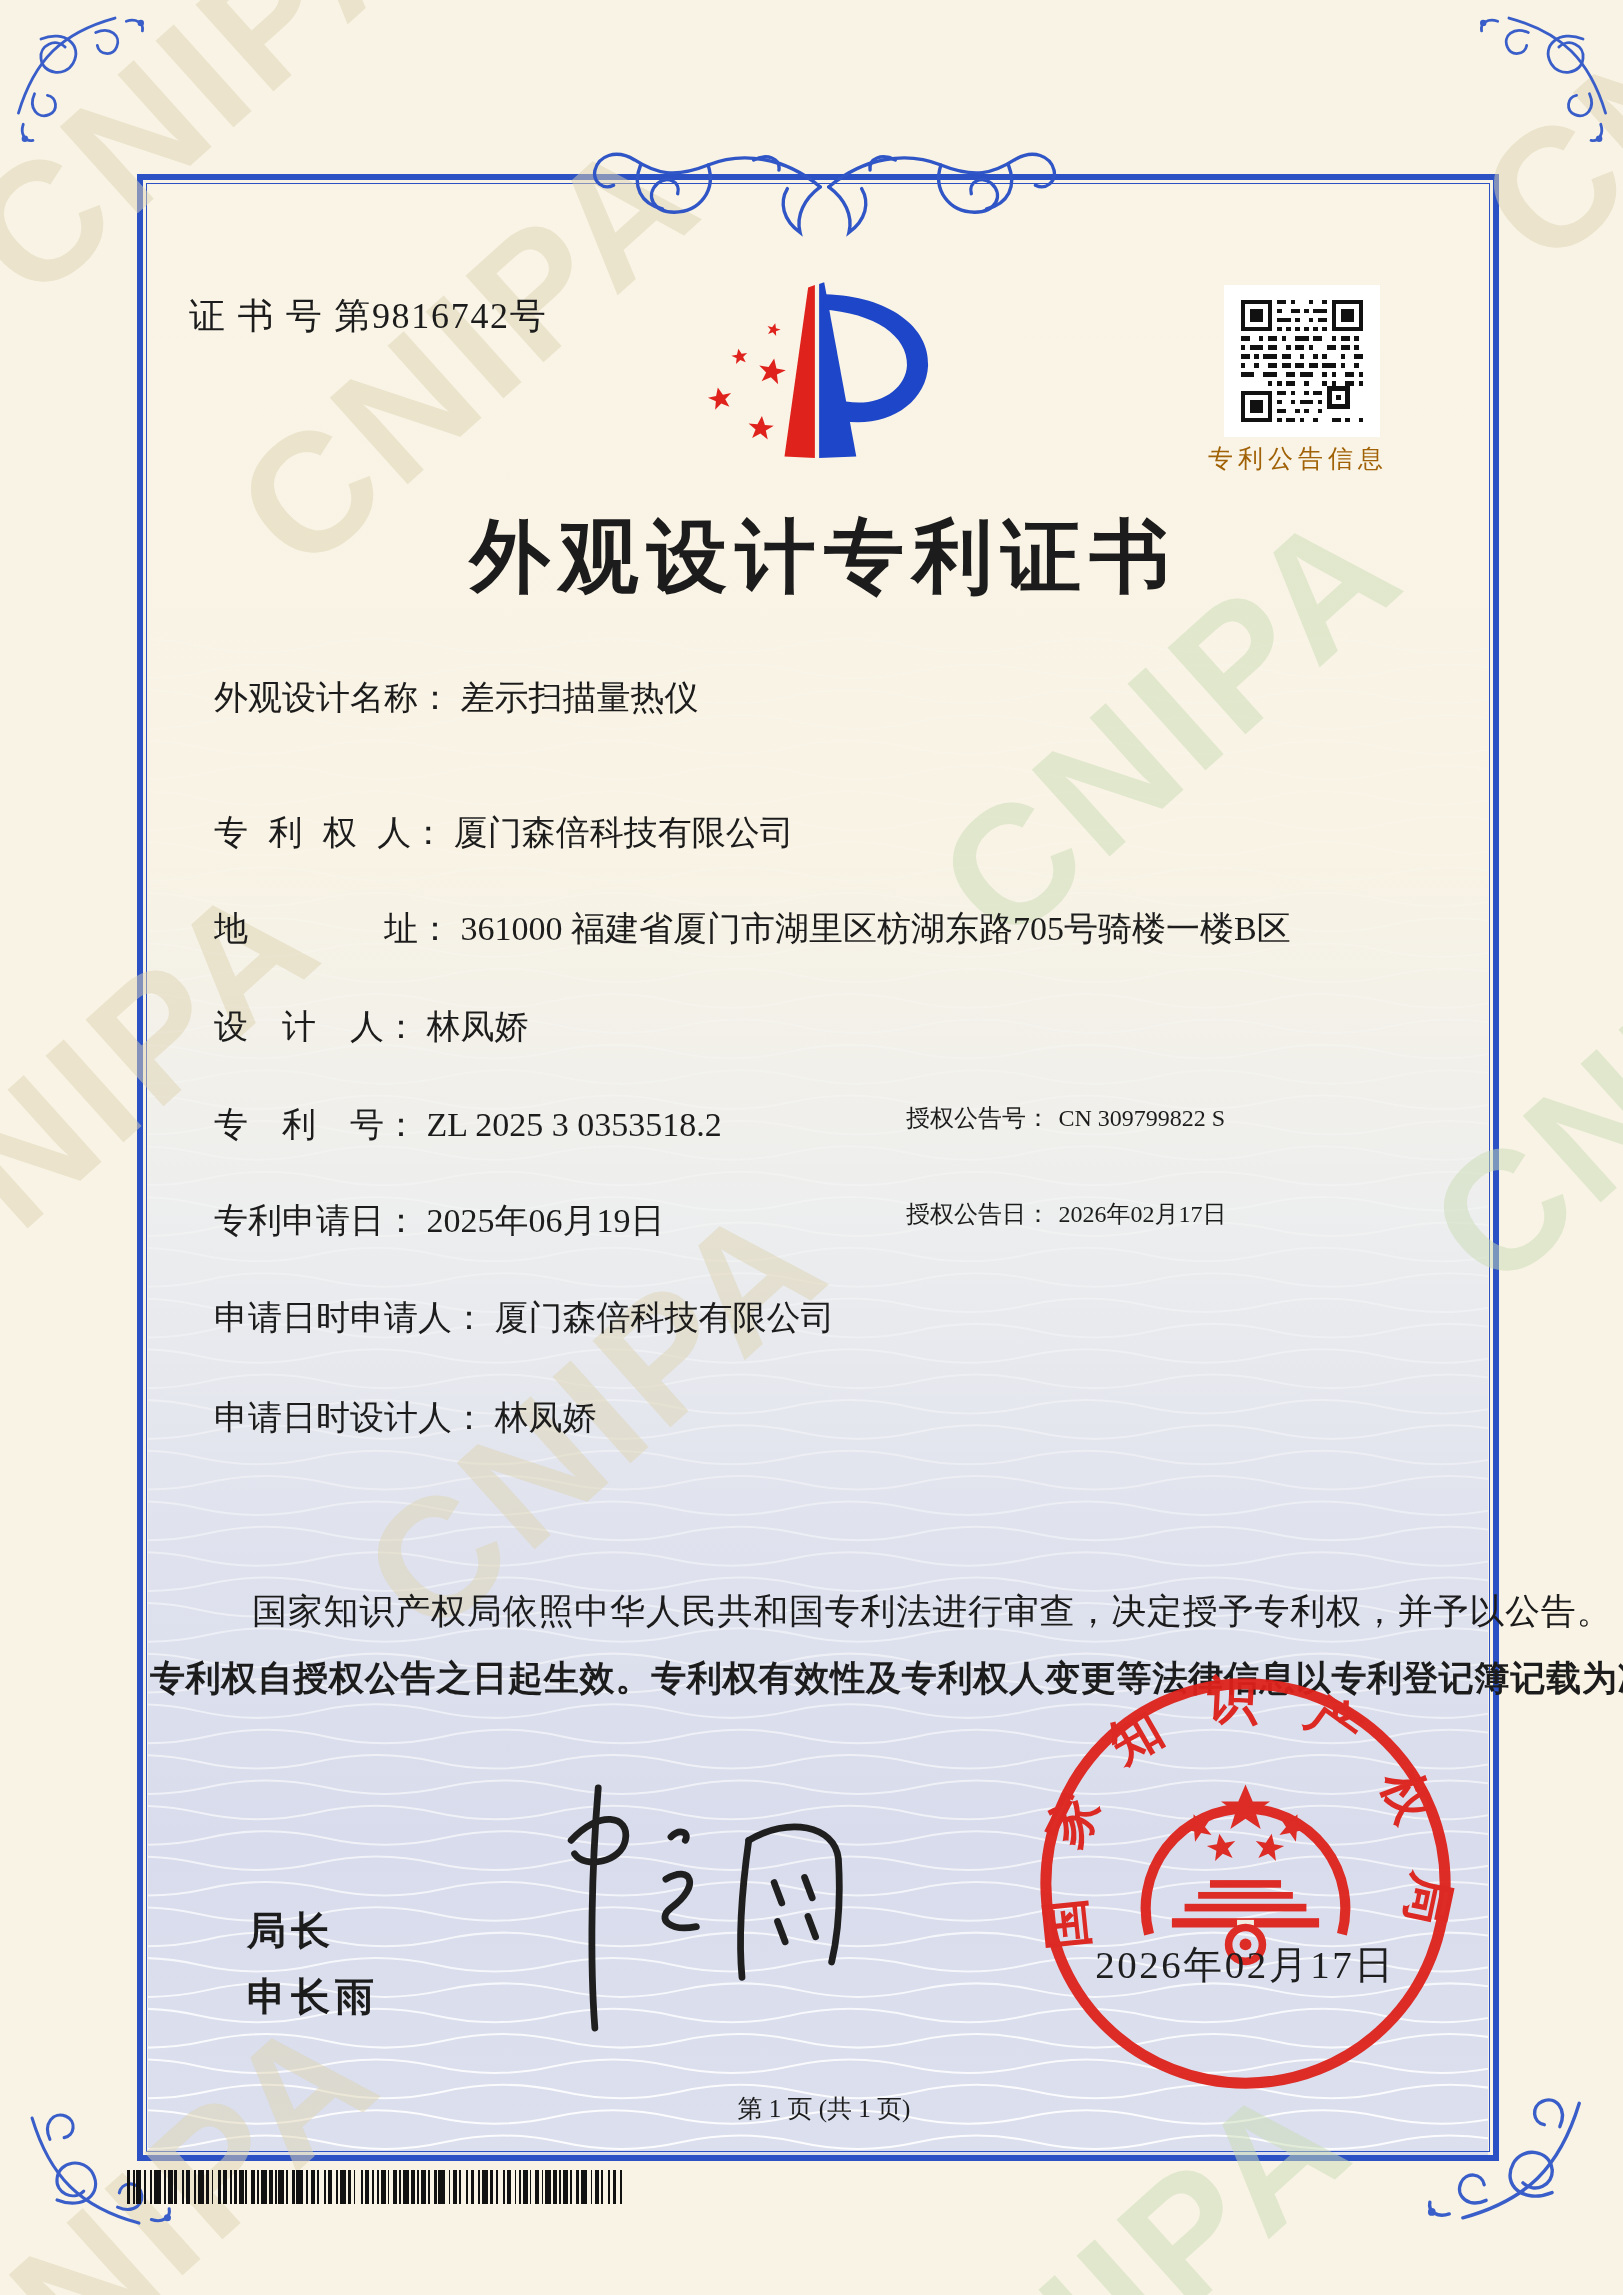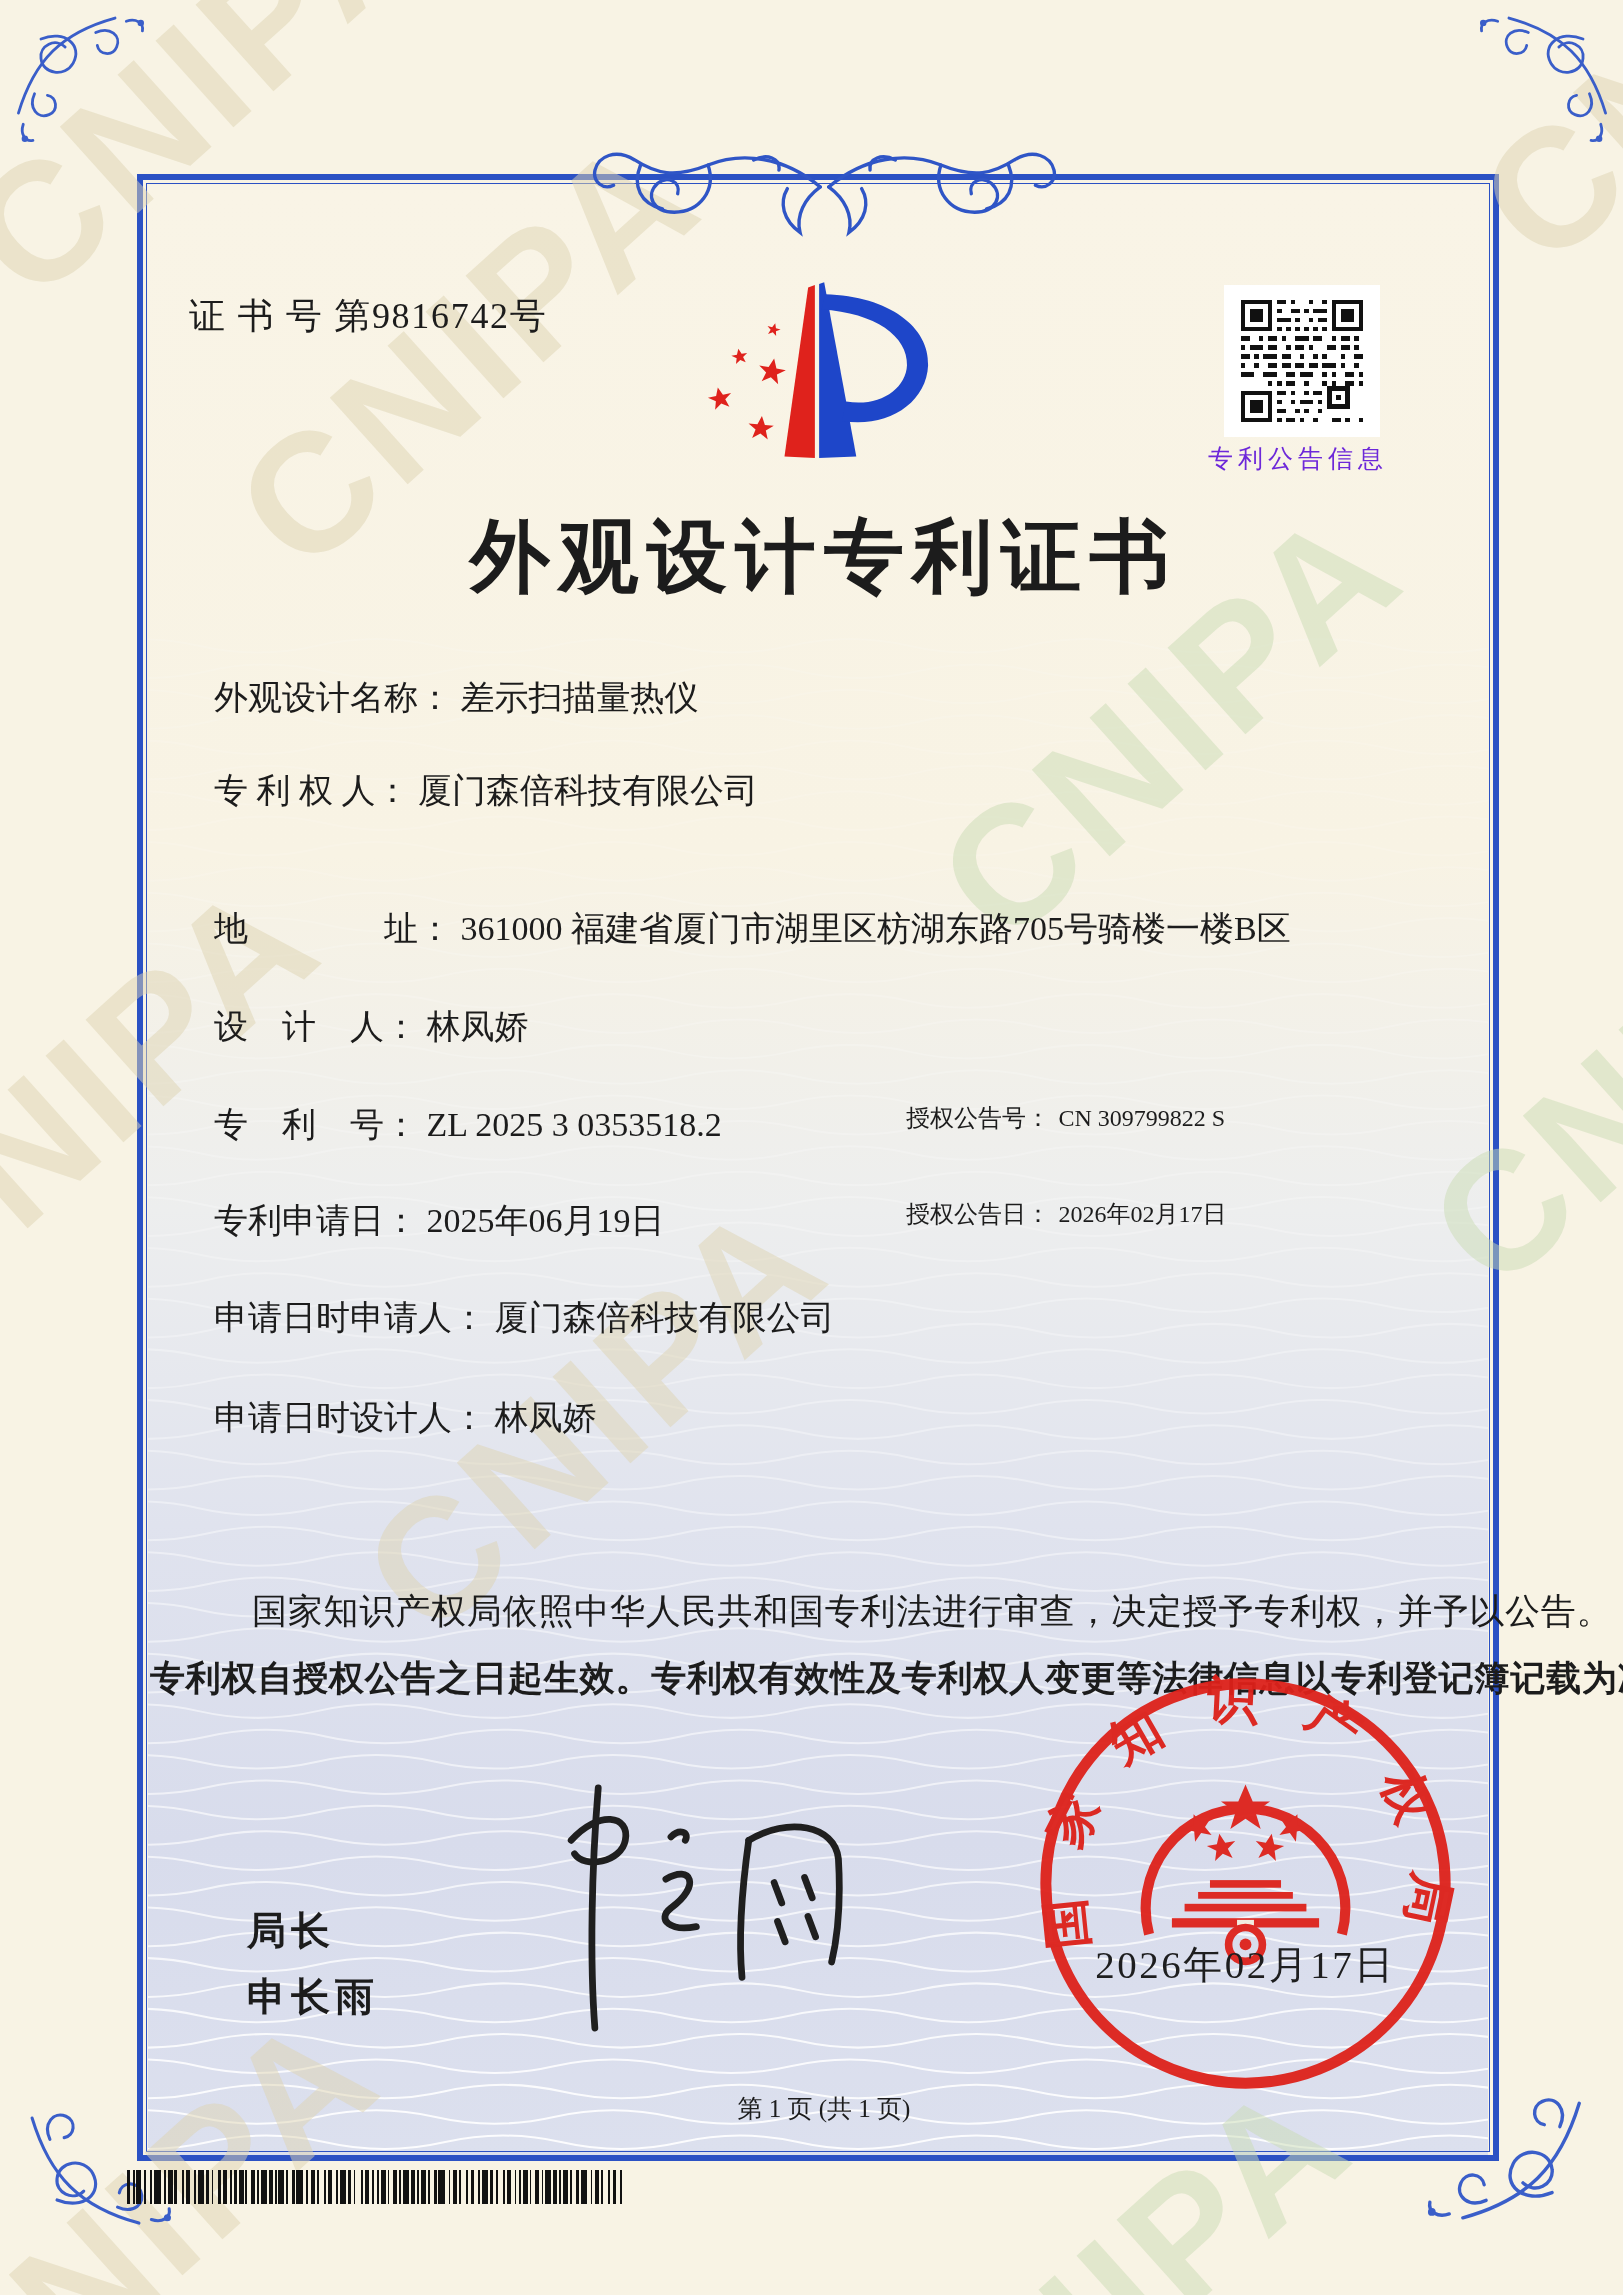--- a/index.html
+++ b/index.html
@@ -25,21 +25,21 @@
   .title{left:824px;top:504px;transform:translateX(-50%);font-size:80px;font-weight:bold;
          letter-spacing:8.5px;white-space:nowrap;}
   .row{left:214px;font-size:34px;white-space:nowrap;}
   .row .val{margin-left:8.5px;}
   .row2{font-size:24px;white-space:nowrap;}
   .stmt{font-size:35px;white-space:nowrap;letter-spacing:0.8px;}
   .director{left:247px;font-size:39px;font-family:"Liberation Sans","DejaVu Sans",sans-serif;
             font-weight:600;letter-spacing:5px;}
   .qr-box{left:1224px;top:285px;width:156px;height:152px;background:#ffffff;}
   .qr-label{left:1298px;top:442px;transform:translateX(-50%);font-size:25px;letter-spacing:5px;
-            white-space:nowrap;color:#6d28d9;}
+            white-space:nowrap;color:#a16207;}
   .footer-page{left:784px;top:2092px;transform:translateX(-50%);font-size:25px;white-space:nowrap;margin-left:40px;}
   .seal{left:1034px;top:1672px;width:423px;height:423px;opacity:0.95;}
   svg{display:block;}
 </style>
 </head>
 <body>
 
 <div class="inner-bg"></div>
 <svg id="wave-layer" viewBox="0 0 1585 2330" preserveAspectRatio="none">
     <path d="M -80 545 q 70 -16 140 0 t 140 0 t 140 0 t 140 0 t 140 0 t 140 0 t 140 0 t 140 0 t 140 0 t 140 0 t 140 0 t 140 0 t 140 0 t 140 0 t 140 0" fill="none" stroke="#ffffff" stroke-width="2.4" opacity="0.12"></path>
@@ -236,21 +236,21 @@
     </g>
   </svg>
 </div>
 <div class="content abs qr-label">专利公告信息</div>
 
 <div class="content abs title">外观设计专利证书</div>
 
 <div class="content abs row" style="top:675px;">
   <span class="lbl">外观设计名称：</span><span class="val">差示扫描量热仪</span>
 </div>
-<div class="content abs row" style="top:768px;">
+<div class="content abs row" style="top:810px;font-family:Liberation Mono, monospace;">
   <span class="lbl">专 利 权 人：</span><span class="val">厦门森倍科技有限公司</span>
 </div>
 <div class="content abs row" style="top:906px;">
   <span class="lbl">地　　　　址：</span><span class="val">361000 福建省厦门市湖里区枋湖东路705号骑楼一楼B区</span>
 </div>
 <div class="content abs row" style="top:1004px;">
   <span class="lbl">设　计　人：</span><span class="val">林凤娇</span>
 </div>
 <div class="content abs row" style="top:1102px;">
   <span class="lbl">专　利　号：</span><span class="val">ZL 2025 3 0353518.2</span>

